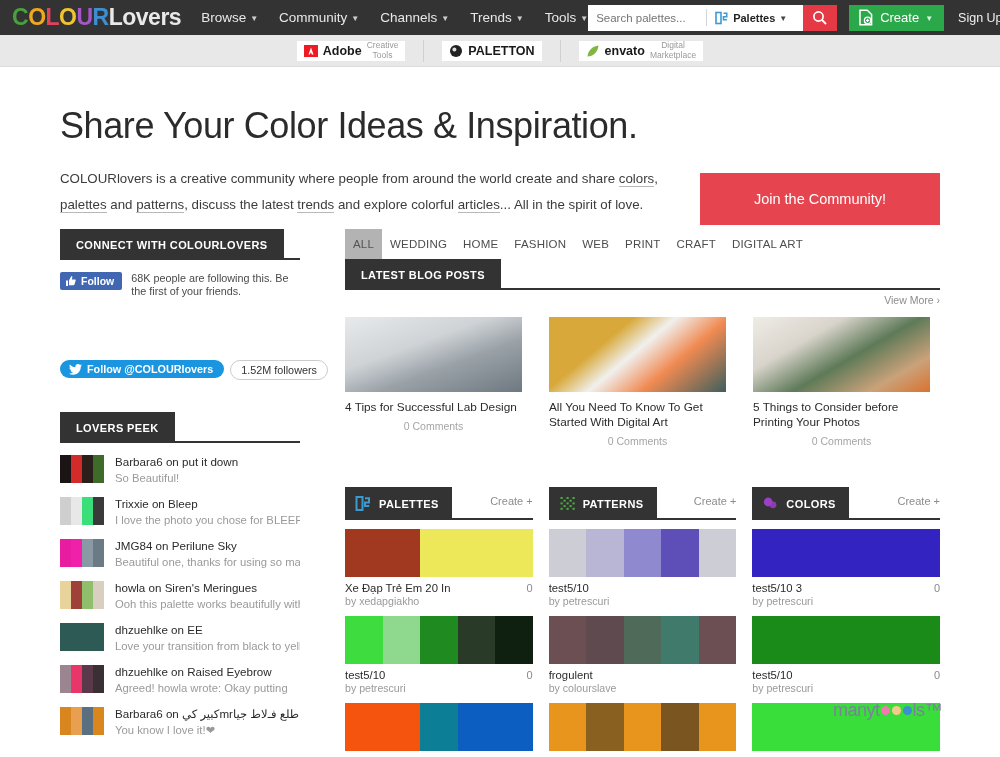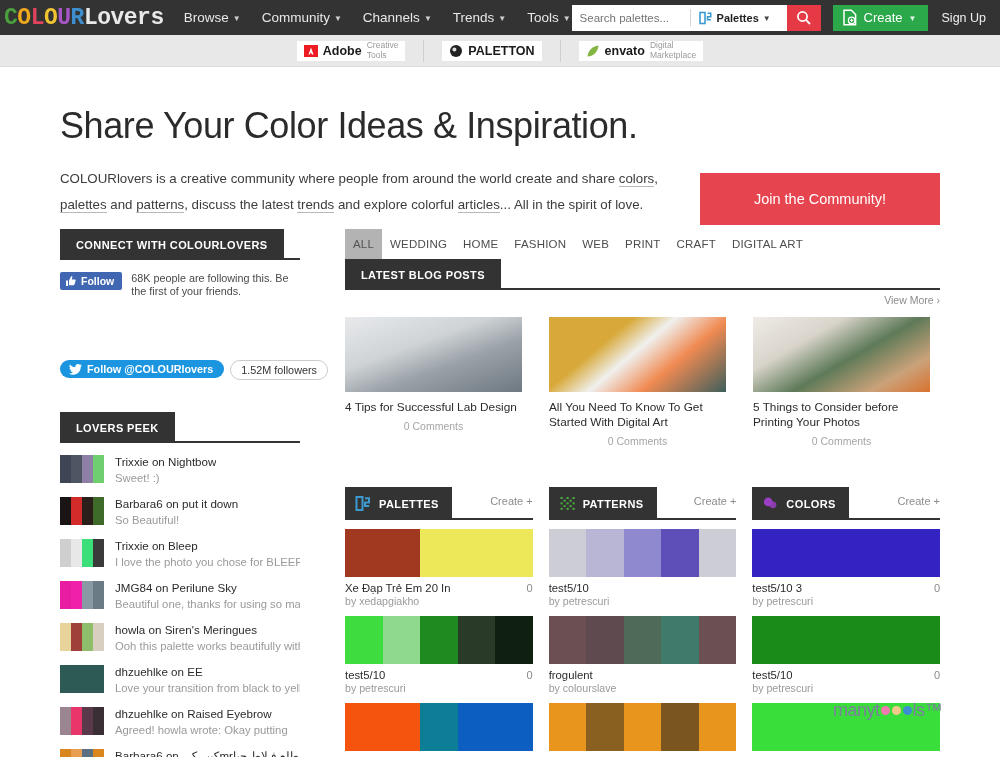--- a/index.html
+++ b/index.html
@@ -12,22 +12,22 @@
   }
 
   
   .topnav {
     height: 35px; background: #333333;
     display: flex; align-items: center;
     padding: 0 14px 0 0;
   }
   .logo {
     font-size: 23px; font-weight: bold; letter-spacing: -0.5px;
-    padding-left: 4px; white-space: nowrap;
-    font-family: Liberation Mono, monospace;
+    padding-left: 12px; white-space: nowrap;
+    font-family: Liberation Sans, sans-serif;
   }
   .logo span { display: inline; }
   .navlinks { display: flex; align-items: center; margin-left: 20px; gap: 21px; }
   .navlink {
     color: #e8e8e8; font-size: 13.5px; cursor: pointer;
     display: flex; align-items: center; gap: 4px; white-space: nowrap;
   }
   .caret { font-size: 8px; opacity: .85; transform: translateY(1px); }
 
   .searchwrap {
@@ -63,21 +63,21 @@
   .signup { }
 
   
   .sponsorbar {
     height: 32px; background: #e8e8e8;
     display: flex; align-items: center; justify-content: center; gap: 0;
     border-bottom: 1px solid #dcdcdc;
   }
   .sponsor {
     display: flex; align-items: center; gap: 6px;
-    padding: 0 18px; height: 22px; border-right: 1px solid #d0d0d0;
+    padding: 0 18px; height: 22px; border-right: 1px solid #d0d0d0; text-align: center;
   }
   .sponsor:last-child { border-right: none; }
   .sponsor-chip {
     background: #fff; display: flex; align-items: center; gap: 5px;
     padding: 2px 7px; height: 20px;
   }
   .sponsor-name { font-size: 12.5px; font-weight: bold; color: #1a1a1a; white-space: nowrap; }
   .sponsor-sub {
     font-size: 8.5px; color: #9a9a9a; line-height: 9.5px;
     white-space: pre-line; font-weight: normal;
@@ -346,32 +346,20 @@
         </div>
         <div class="tw-count">1.52M followers</div>
       </div>
 
       <div class="peek">
         <div class="connect-head">
           <div class="sect-label">LOVERS PEEK</div>
           <div class="rule"></div>
         </div>
         <div class="peek-list" id="peeklist">
-              <div class="peek-item">
-                <div class="peek-thumb" style="display: flex;">
-                  <div style="flex: 1 1 0%; height: 100%; background: rgb(63, 69, 85);"></div>
-                  <div style="flex: 1 1 0%; height: 100%; background: rgb(78, 85, 99);"></div>
-                  <div style="flex: 1 1 0%; height: 100%; background: rgb(141, 127, 165);"></div>
-                  <div style="flex: 1 1 0%; height: 100%; background: rgb(111, 207, 111);"></div>
-                </div>
-                <div class="peek-body">
-                  <div class="peek-title">Trixxie on Nightbow</div>
-                  <div class="peek-cmt">Sweet! :)</div>
-                </div>
-              </div>
               <div class="peek-item">
                 <div class="peek-thumb" style="display: flex;">
                   <div style="flex: 1 1 0%; height: 100%; background: rgb(26, 20, 20);"></div>
                   <div style="flex: 1 1 0%; height: 100%; background: rgb(211, 42, 42);"></div>
                   <div style="flex: 1 1 0%; height: 100%; background: rgb(42, 31, 26);"></div>
                   <div style="flex: 1 1 0%; height: 100%; background: rgb(63, 107, 42);"></div>
                 </div>
                 <div class="peek-body">
                   <div class="peek-title">Barbara6 on put it down</div>
                   <div class="peek-cmt">So Beautiful!</div>

